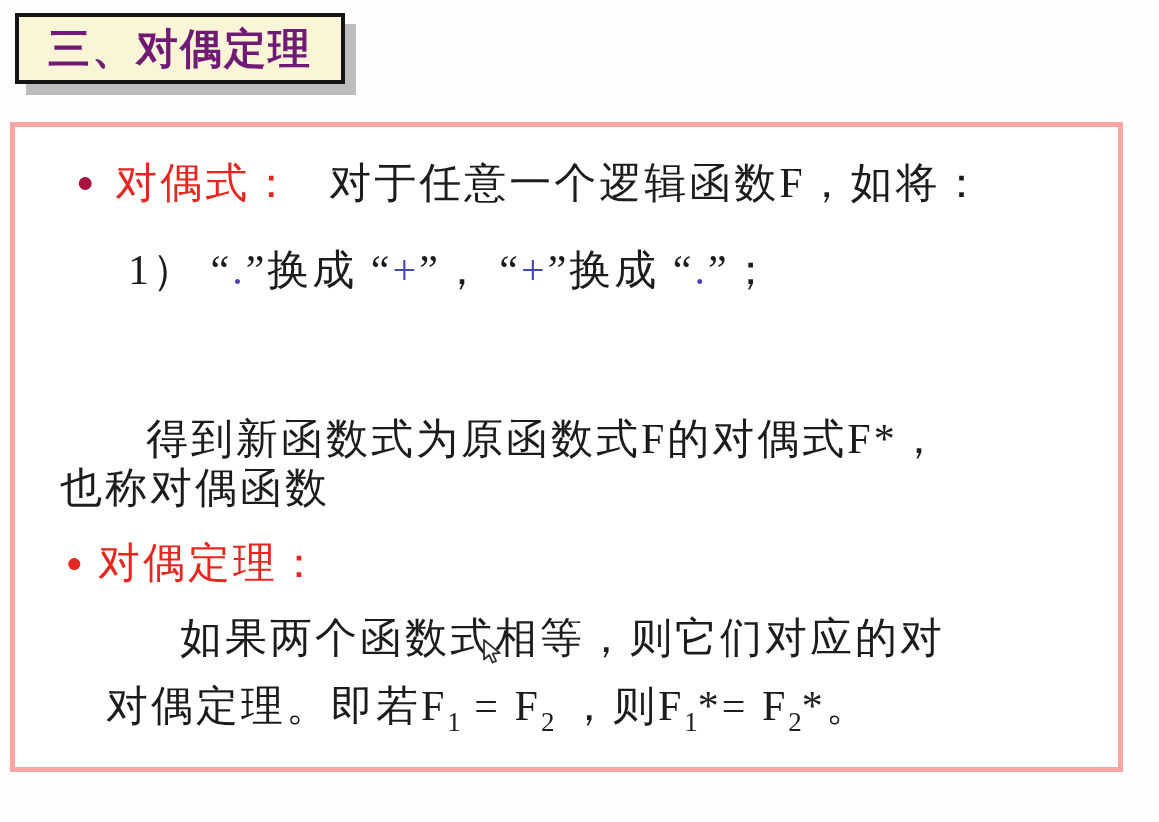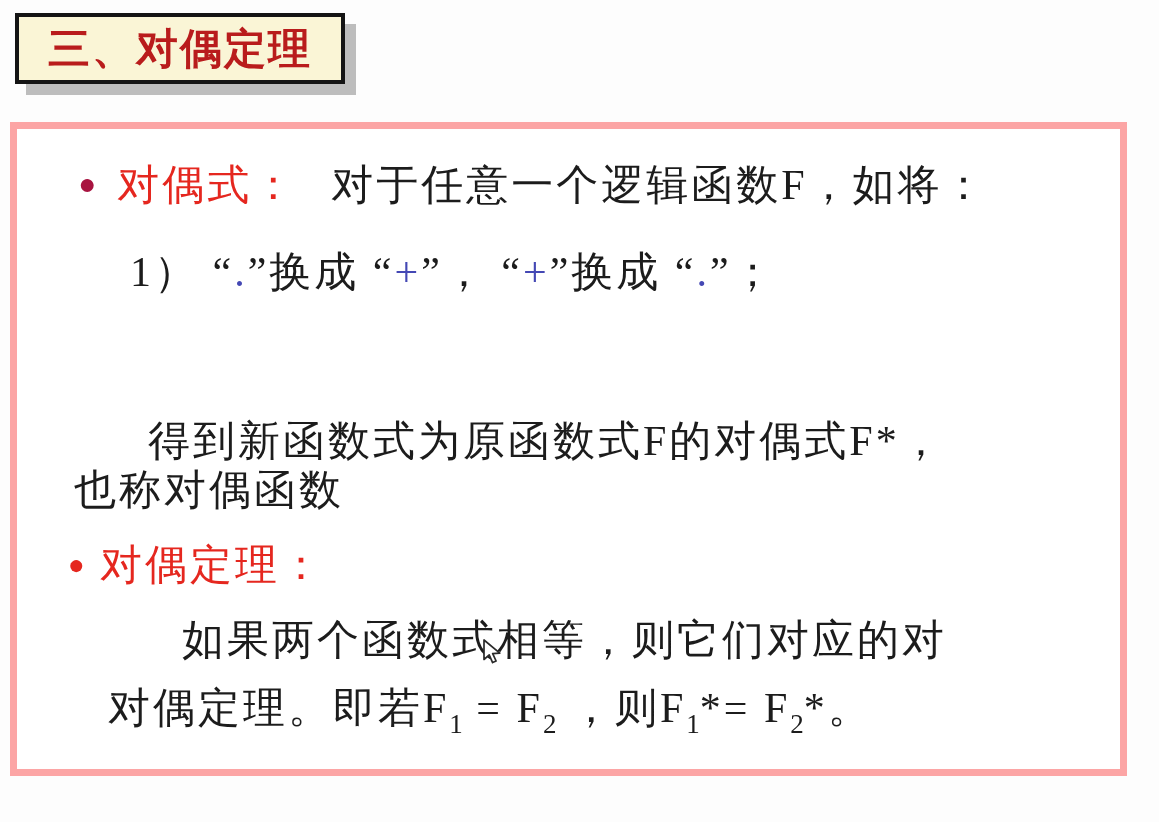--- a/index.html
+++ b/index.html
@@ -9,42 +9,42 @@
   }
   
   .title-box{
     position:absolute;left:15px;top:13px;width:322px;height:63px;
     background:#faf5d6;border:4px solid #141414;
     box-shadow:11px 11px 0 0 #bdbdbd;
     display:flex;align-items:center;justify-content:center;
   }
   .title-box .title-text{
     font-family:"Liberation Sans","DejaVu Sans",sans-serif;
-    font-weight:bold;font-size:42px;color:#b91c1c;letter-spacing:2px;white-space:nowrap;
+    font-weight:bold;font-size:42px;color:#701a75;letter-spacing:2px;white-space:nowrap;
   }
   
   .panel{
     position:absolute;left:10px;top:122px;width:1103px;height:640px;
-    background:#ffffff;border:7px solid #fca5a5;
+    background:#ffffff;border:5px solid #fca5a5;
     box-shadow:inset 0 0 0 1px rgba(255,255,255,.6);
   }
   .line{position:absolute;font-size:42px;letter-spacing:3px;line-height:1.15;white-space:nowrap;}
   .red{color:#e5271f;}
   .blue{color:#4448b4;}
   .black{color:#1c1c1c;}
   .bullet{display:inline-block;transform:translateY(-5px);}
   .bullet-dark{color:#a81440;font-size:30px;margin-right:18px;}
   .bullet-red{color:#e5271f;font-size:28px;margin-right:12px;}
   .intro-gap{margin-left:34px;}
   sub.fsub{font-size:27px;letter-spacing:0;line-height:0;vertical-align:-11px;}
   .l1{left:61px;top:32px;}
   .l2{left:113px;top:119px;}
   .l3{left:113px;top:199px;}
   .l4{left:131px;top:288px;}
-  .l5{left:45px;top:337px;margin-left:12px;}
+  .l5{left:45px;top:337px;}
   .l6{left:51px;top:412px;}
   .l7{left:165px;top:487px;}
   .l8{left:91px;top:555px;}
   
   .cursor{position:absolute;left:482px;top:639px;}
 </style>
 </head>
 <body>
 
 <div class="page">

